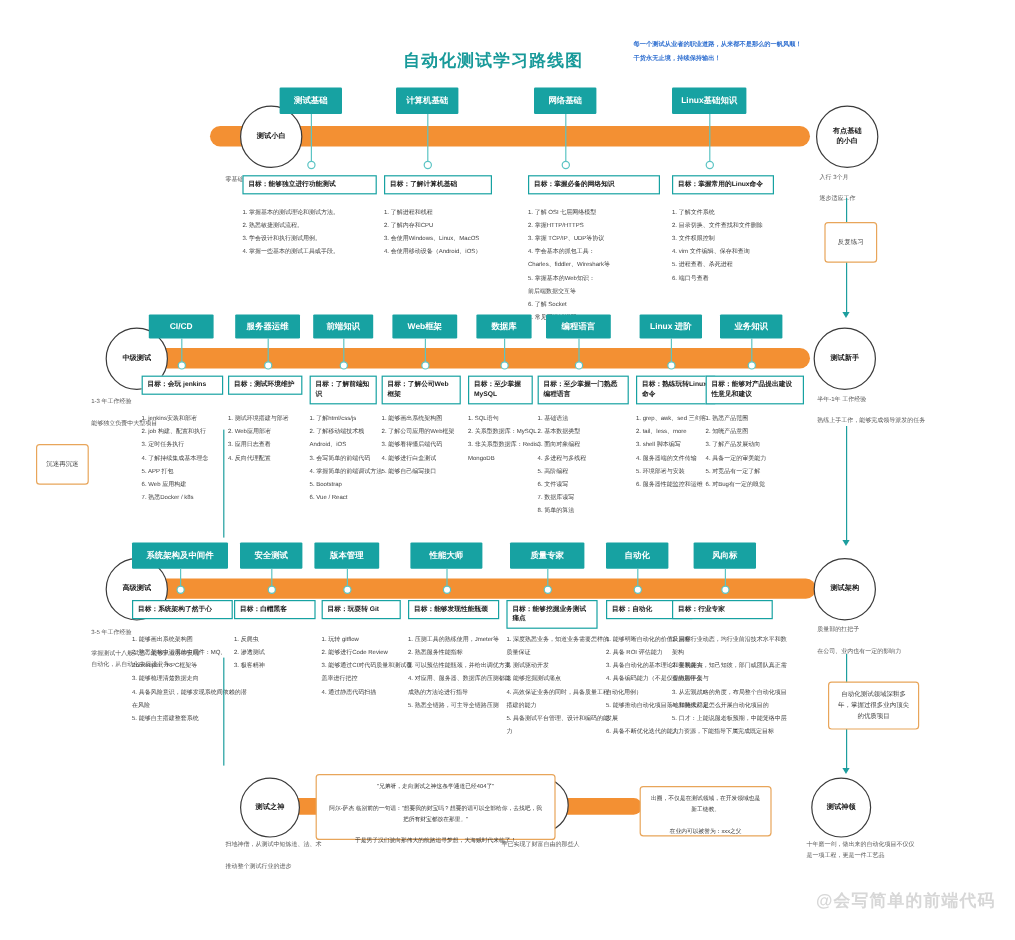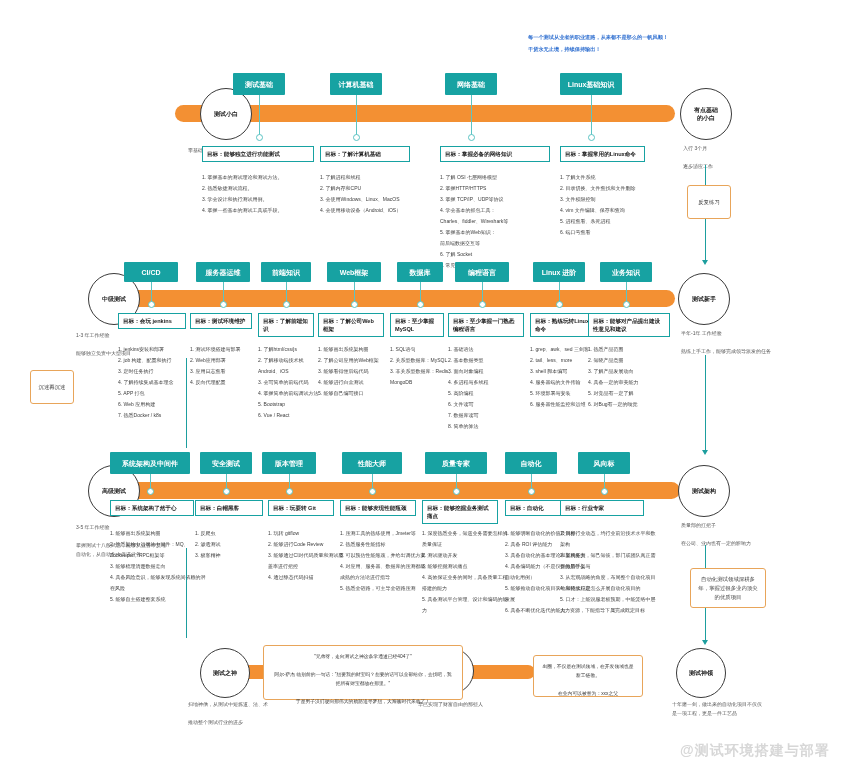--- a/index.html
+++ b/index.html
@@ -81,20 +81,21 @@
 
   
   .watermark{
     color:#d7d7d7;font-size:14px;font-weight:bold;letter-spacing:1px;
   }
 </style>
 </head>
 <body>
 
 <div id="canvas">
+    <div class="abs title" style="left:336px;top:42px;">自动化测试学习路线图</div>
     <div class="abs bluenote" style="left:528px;top:33px;width:260px;">每一个测试从业者的职业道路，从来都不是那么的一帆风顺！</div>
     <div class="abs bluenote" style="left:528px;top:45px;width:260px;">干货永无止境，持续保持输出！</div>
     <div class="abs bar" style="left:175px;top:105px;width:500px;height:17px;"></div>
     <div class="abs circle" style="left: 200px; top: 88px; width: 50px; height: 50px; white-space: pre-line;">测试小白</div>
     <div class="abs rolenote" style="left:188px;top:146px;width:90px;">零基础</div>
     <div class="abs circle" style="left: 680px; top: 88px; width: 50px; height: 50px; white-space: pre-line;">有点基础
 的小白</div>
     <div class="abs rolenote" style="left:683px;top:144px;width:100px;">入行 3个月
 
 逐步适应工作</div>
@@ -356,14 +357,14 @@
     <div class="abs circle thin" style="left: 676px; top: 648px; width: 48px; height: 48px; white-space: pre-line;">测试神领</div>
     <div class="abs rolenote" style="left:672px;top:700px;width:90px;">十年磨一剑，做出来的自动化项目不仅仅是一项工程，更是一件工艺品</div>
     <div class="abs quotebox" style="left:263px;top:645px;width:200px;height:55px;">"兄弟呀，走向测试之神这条学通道已经404了"
 
 阿尔-萨杰 临别前的一句话："想要我的财宝吗？想要的话可以全部给你，去找吧，我把所有财宝都放在那里。"
 
 于是男子汉们驶向那伟大的航路追寻梦想，大海贼时代来临了！</div>
     <div class="abs quotebox" style="left:533px;top:655px;width:110px;height:42px;">出圈，不仅是在测试领域，在开发领域也是新工链教。
 
 在业内可以被誉为：xxx之父</div>
-    <div class="abs watermark" style="left:680px;top:742px;">@测试环境搭建与部署</div>
+    <div class="abs watermark" style="left:680px;top:742px;">@会写简单的前端代码</div>
   </div>
 
 </body></html>

